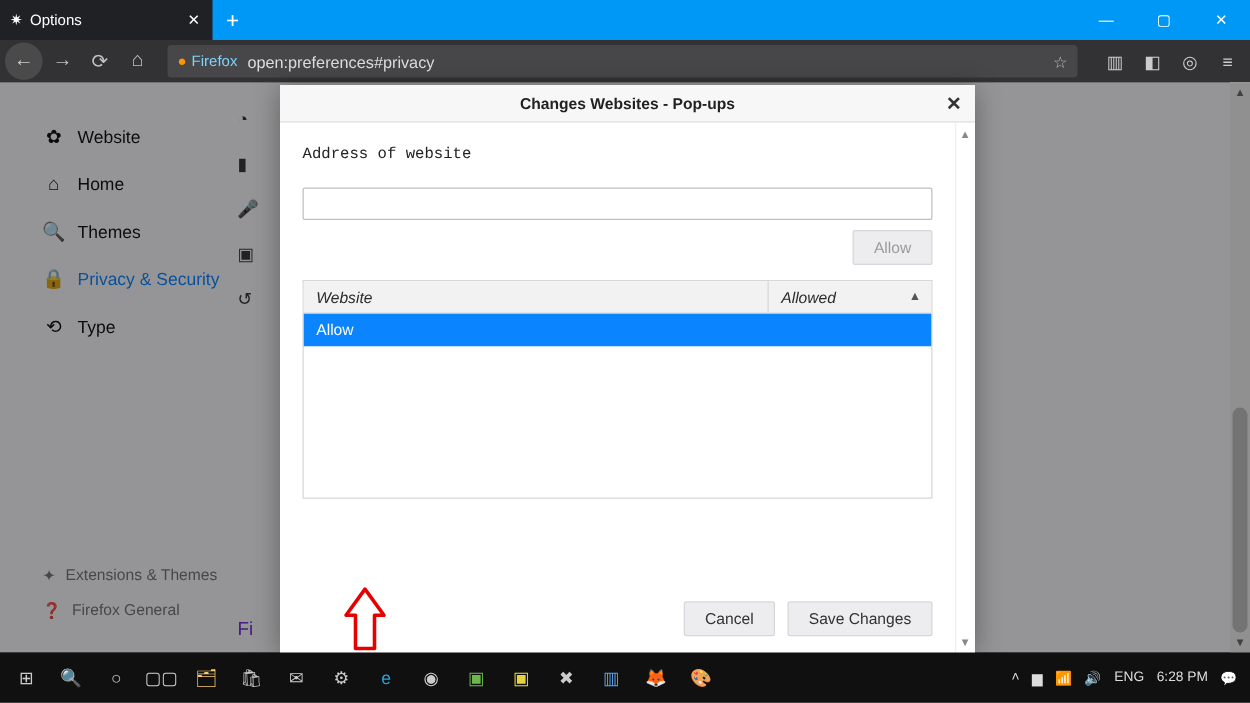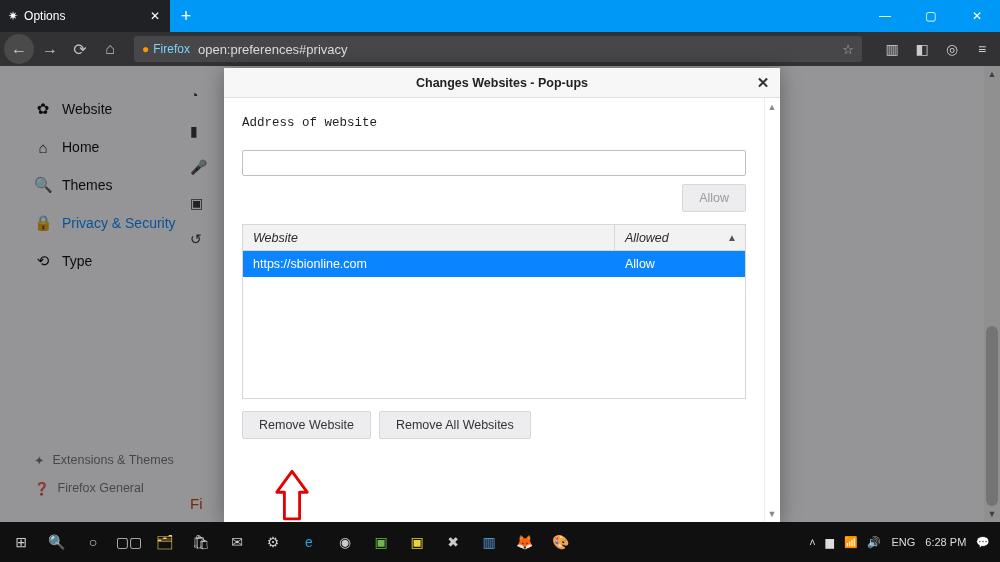--- a/index.html
+++ b/index.html
@@ -155,21 +155,21 @@
   </div>
 
   <div class="main">
     <div class="mainbg-icons">
       <div class="mbicon">◔</div>
       <div class="mbicon">▮</div>
       <div class="mbicon">🎤</div>
       <div class="mbicon">▣</div>
       <div class="mbicon">↺</div>
     </div>
-    <div style="position:absolute; left:0; bottom:10px; font-size:15px; color:#c2410c;">Fi</div>
+    <div style="position:absolute; left:0; bottom:10px; font-size:15px; color:#6d28d9;">Fi</div>
   </div>
 
   <div class="page-scroll">
     <div class="ps-arrow top">▲</div>
     <div class="ps-thumb"></div>
     <div class="ps-arrow bot">▼</div>
   </div>
 
   <div class="dim"></div>
 </div>
@@ -191,27 +191,26 @@
     </div>
     <div class="table">
       <div class="thead">
         <div class="th website">Website</div>
         <div class="th status">
           <span>Allowed</span>
           <span class="sortarrow">▲</span>
         </div>
       </div>
       <div class="trow">
-        <div class="td web">https://sbionline.com</div>
         <div class="td stat">Allow</div>
       </div>
     </div>
-    <div class="remove-row">
-      <div class="btn">Remove Website</div>
-      <div class="btn">Remove All Websites</div>
+    <div class="dlg-foot">
+      <div class="btn">Cancel</div>
+      <div class="btn">Save Changes</div>
     </div>
   </div>
 </div>
 
 <div class="arrow">
   <svg viewBox="0 0 40 60">
     <path d="M20 4 L36 26 L28 26 L28 54 L12 54 L12 26 L4 26 Z" fill="none" stroke="#e60000" stroke-width="3" stroke-linejoin="round"></path>
   </svg>
 </div>
 

